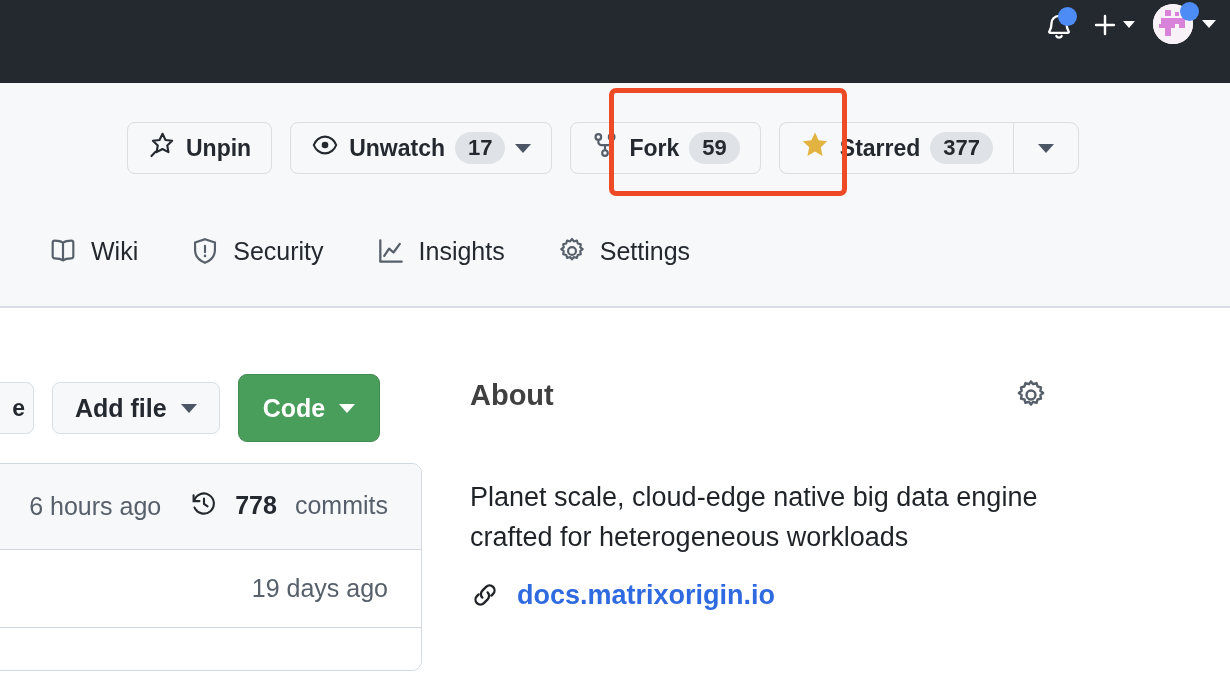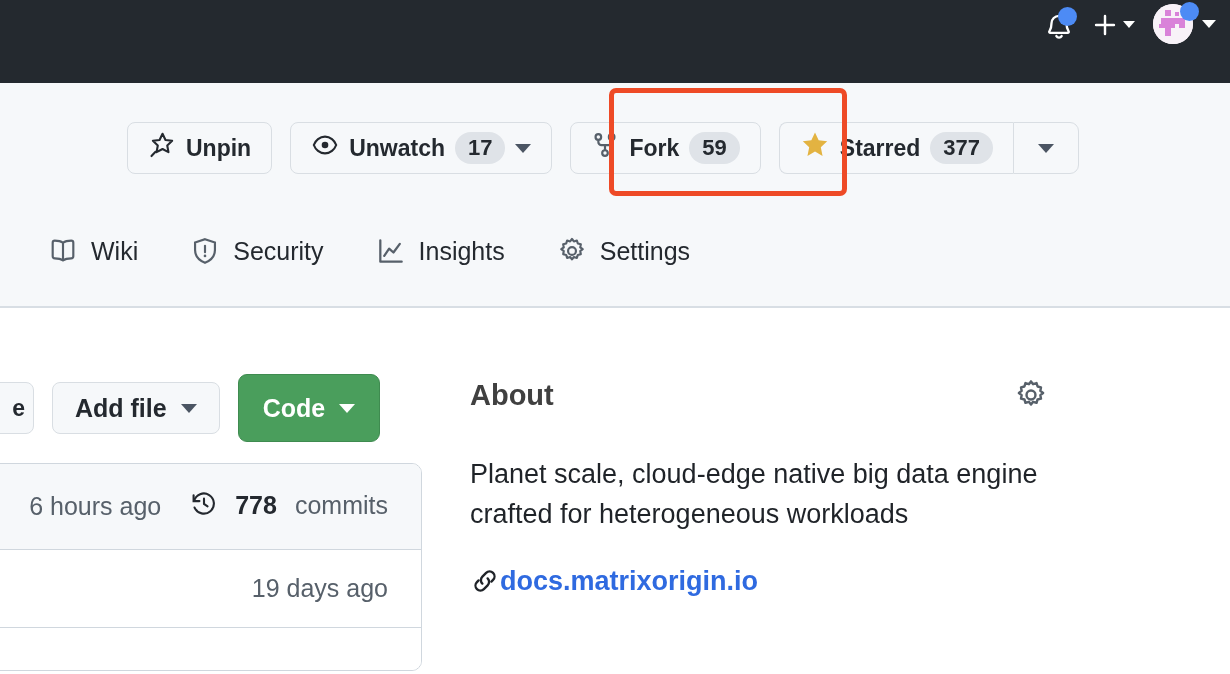--- a/index.html
+++ b/index.html
@@ -269,30 +269,31 @@
     width: 578px;
   }
   .about-title {
     font-size: 29px;
     font-weight: 700;
     color: #404040;
   }
   .gear-btn { display: flex; align-items: center; color: #57606a; cursor: pointer; }
 
   .about-desc {
-    margin-top: 43px;
+    margin-top: 66px;
     width: 600px;
     font-size: 27px;
     line-height: 1.48;
     color: #1f2328;
   }
   .about-link-row {
-    margin-top: 31px;
-    display: flex;
-    align-items: center;
+    margin-top: 22px;
+    display: flex;
+    align-items: center;
+    gap: 17px;
   }
   .link-icon { display: flex; align-items: center; color: #1f2328; }
   .about-link {
     font-size: 27px;
     font-weight: 700;
     color: #2f6ae0;
     text-decoration: none;
     cursor: pointer;
   }
 </style>

